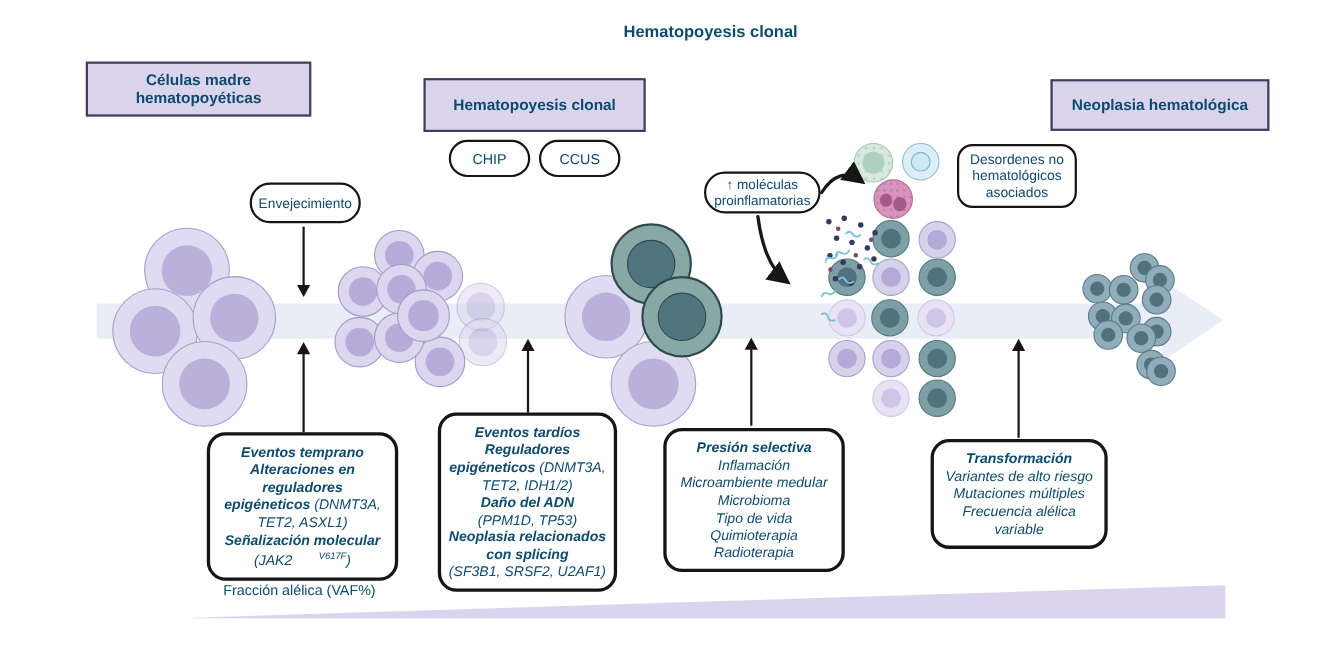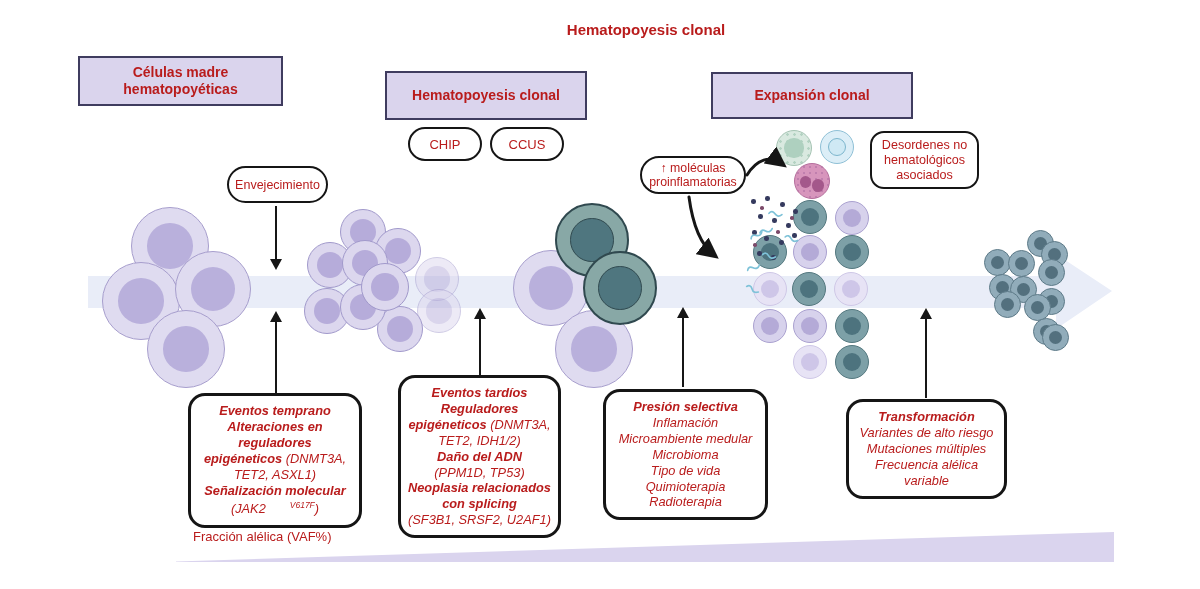--- a/index.html
+++ b/index.html
@@ -1,38 +1,38 @@
 <!DOCTYPE html>
 <html style="--stage-fill: #dad4ed; --stage-border: #3f3c5f; --band: #e9edf8; --wedge: #dad4ee; --hsc-outer: #dfdbf0; --hsc-inner: #b9b0dc; --hsc-border: #a79ecd; --mid-outer: #dcd7ee; --mid-inner: #b6acda; --mid-border: #a199cb; --lav-outer: #d7d2ec; --lav-inner: #b4aad7; --lav-border: #aaa1d0; --pale-outer: #e7e3f5; --pale-inner: #cec6e8; --pale-border: #cfc8e7; --teal-outer: #7da0a7; --teal-inner: #4d737e; --teal-border: #54787f; --tealbig-outer: #88a8a6; --tealbig-inner: #4f767f; --tealbig-border: #30494f; --neo-outer: #91acba; --neo-inner: #53707e; --neo-border: #5d7a88; --green-outer: #d9e9e0; --green-inner: #aed0bf; --green-border: #a6c4b4; --blue-outer: #dceef7; --blue-inner: #cfe9f4; --blue-border: #8fc0d6; --blue-ring: #7db6cd; --pink-outer: #d795bc; --pink-nucleus: #a4588b; --pink-border: #b56f9d; --dot-navy: #353a5e; --dot-plum: #7c4a6a; --squiggle: #7ec2d8;"><head>
 <meta charset="utf-8">
 <style>
   html,body{margin:0;padding:0;background:#fff;}
   .figure{position:relative;width:1200px;height:589px;background:#ffffff;overflow:hidden;
-          font-family:"Liberation Sans",sans-serif;color:#b91c1c;}
+          font-family:"Liberation Sans",sans-serif;color:#0c4a6e;}
   svg.layer{position:absolute;left:0;top:0;pointer-events:none;}
   .bg{z-index:1;} .cells-layer,.particles-layer{position:absolute;left:0;top:0;width:100%;height:100%;z-index:2;}
   .fg{z-index:3;}
   .title{position:absolute;left:496px;top:21px;width:300px;text-align:center;
          font-size:15px;font-weight:bold;z-index:4;}
   
   .stage{position:absolute;display:flex;align-items:center;justify-content:center;text-align:center;
          background:var(--stage-fill);border:2.6px solid var(--stage-border);
          font-weight:bold;font-size:14px;line-height:17px;z-index:4;box-sizing:border-box;}
   
   .pill{position:absolute;display:flex;flex-direction:column;align-items:center;justify-content:center;
         background:#fff;border:2.6px solid #151515;border-radius:19px;font-weight:normal;
         text-align:center;z-index:4;box-sizing:border-box;}
   .callout{border-radius:14px;}
   
   .event-box{position:absolute;background:#fff;border:3px solid #151515;border-radius:17px;
              padding:7px 3px;z-index:4;box-sizing:border-box;}
   .eline{font-size:12.8px;line-height:15.9px;text-align:center;white-space:nowrap;font-style:italic;}
   .eline .b{font-weight:bold;}
   .eline sup{font-size:8.5px;padding-left:24px;}
-  .vaf{position:absolute;left:193px;top:529px;font-size:13px;z-index:4;}
+  .vaf{position:absolute;left:203px;top:529px;font-size:13px;z-index:4;}
   
   .varrow{position:absolute;width:14px;z-index:3;}
   .varrow .shaft{position:absolute;left:50%;width:2.6px;margin-left:-1.3px;background:#161616;}
   .varrow.up .shaft{top:9px;bottom:0;}
   .varrow.down .shaft{top:0;bottom:9px;}
   .varrow .head{position:absolute;left:50%;margin-left:-6.5px;width:0;height:0;
                 border-left:6.5px solid transparent;border-right:6.5px solid transparent;}
   .varrow.up .head{top:0;border-bottom:11px solid #161616;}
   .varrow.down .head{bottom:0;border-top:11px solid #161616;}
   
@@ -199,22 +199,22 @@
     </div>
 
   <div class="title">Hematopoyesis clonal</div>
 
   <div class="stage" style="left:78px;top:56px;width:205px;height:50px;">
     <span>Células madre hematopoyéticas</span>
   </div>
   <div class="stage" style="left:385px;top:71px;width:202px;height:49px;">
     <span>Hematopoyesis clonal</span>
   </div>
-  <div class="stage" style="left:711px;top:72px;width:202px;height:47px;">
-    <span>Expansión clonal</span>
+  <div class="stage" style="left:955px;top:72px;width:199px;height:47px;">
+    <span>Neoplasia hematológica</span>
   </div>
 
   <div class="pill" style="left:408px;top:127px;width:74px;height:34px;font-size:13px;">
     <span>CHIP</span>
   </div>
   <div class="pill" style="left:490px;top:127px;width:74px;height:34px;font-size:13px;">
     <span>CCUS</span>
   </div>
 
   <div class="pill" style="left:227px;top:166px;width:101px;height:37px;font-size:12.5px;">

